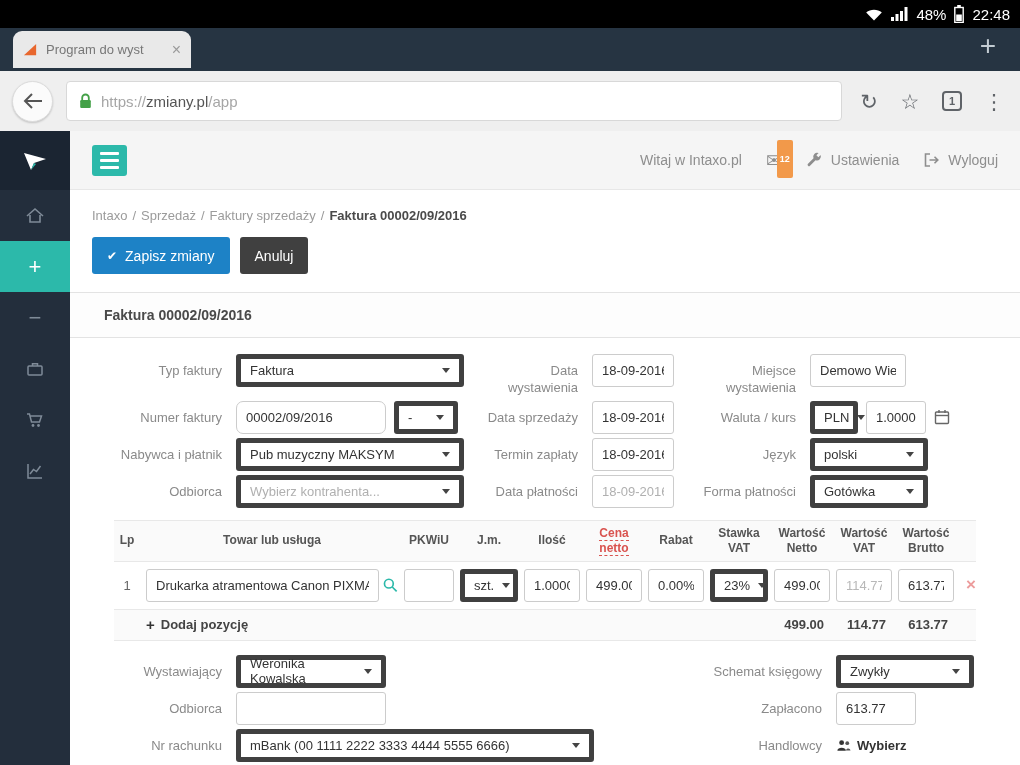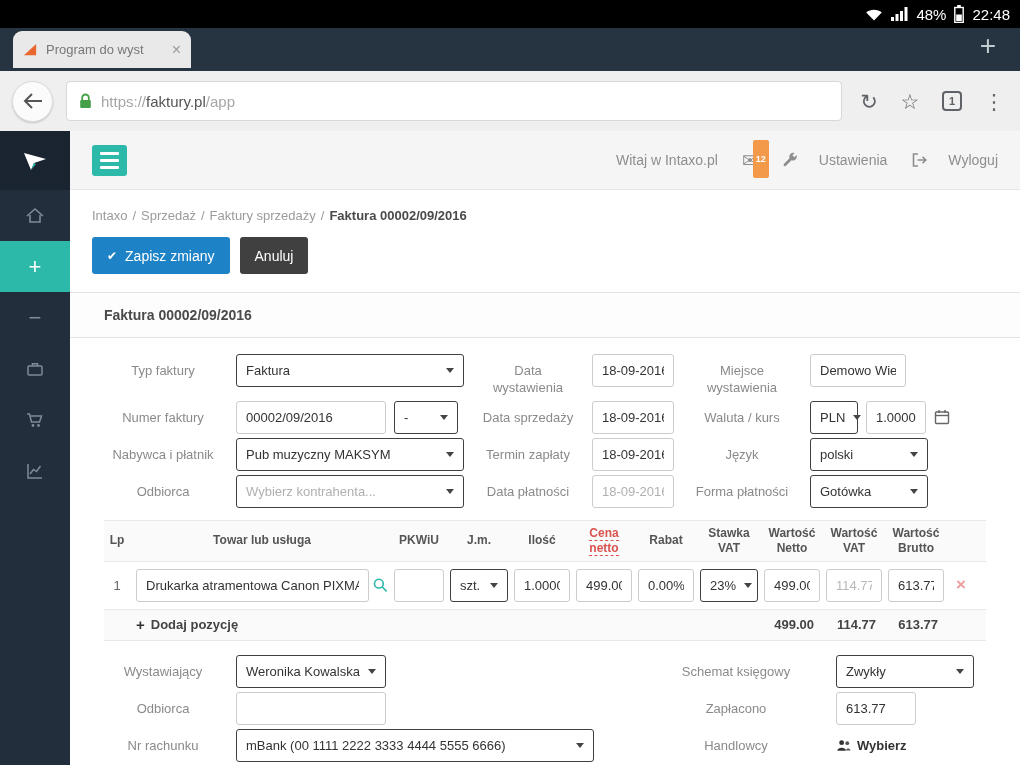--- a/index.html
+++ b/index.html
@@ -33,51 +33,51 @@
   .sidebar{width:70px;background:#232e3c;flex:none;display:flex;flex-direction:column}
   .side-logo{height:59px;background:#1b2532;display:flex;align-items:center;justify-content:center}
   .side-item{height:51px;display:flex;align-items:center;justify-content:center;color:#7f8b98;font-size:22px}
   .side-item.active{background:#2cb9aa;color:#fff}
   .main{flex:1;background:#fff;display:flex;flex-direction:column;min-width:0}
 
   .app-header{height:59px;background:#f5f5f5;border-bottom:1px solid #e7e7e7;display:flex;align-items:center;padding:0 22px;flex:none}
   .hamburger{width:35px;height:31px;background:#2cb9aa;border-radius:3px;display:flex;flex-direction:column;justify-content:center;align-items:center;gap:4px}
   .hamburger span{display:block;width:19px;height:3px;background:#fff;border-radius:1px}
   .header-right{margin-left:auto;display:flex;align-items:center;gap:24px;color:#8e8e8e;font-size:14px}
-  .header-item{display:flex;align-items:center;gap:21px}
+  .header-item{display:flex;align-items:center;gap:9px}
   .mail-wrap{position:relative;font-size:19px;color:#8e8e8e}
   .badge{position:absolute;top:-9px;right:-11px;background:#f2994a;color:#fff;font-size:9px;font-weight:bold;border-radius:2px;padding:14px 3px;line-height:1.2}
 
   .scroll{flex:1;overflow:hidden}
   .breadcrumb{padding:18px 22px 14px;font-size:13px;color:#9b9b9b}
   .breadcrumb .current{color:#4a4a4a;font-weight:bold}
   .sep{margin:0 5px}
   .actions{padding:0 22px 18px;display:flex;gap:10px}
   .btn{height:37px;border-radius:3px;color:#fff;font-size:14px;display:flex;align-items:center;gap:8px;padding:0 15px;border:none;cursor:pointer}
   .btn .ck{font-size:12px}
   .btn.save{background:#1d82c6}
   .btn.cancel{background:#404040}
 
   .panel{border-top:1px solid #e3e3e3}
   .panel-header{padding:14px 34px;font-size:14px;font-weight:bold;color:#4a4a4a;border-bottom:1px solid #e3e3e3;background:#fdfdfd}
   .panel-body{padding:16px 20px 0}
 
   
   .form-grid{display:grid;grid-template-columns:118px 228px 100px 82px 108px auto;column-gap:14px;row-gap:4px;align-items:start;padding:0 14px}
-  .flabel{font-size:13px;color:#8a8a8a;text-align:center;padding-top:9px;line-height:1.3}
+  .flabel{font-size:13px;color:#8a8a8a;text-align:right;padding-top:9px;line-height:1.3}
   .fcell{display:flex;gap:8px;align-items:center}
-  .ctl{height:33px;border:1px solid #404040;border-radius:3px;background:#fff;display:flex;align-items:center;padding:0 9px;font-size:13px;color:#333}
+  .ctl{height:33px;border:5px solid #404040;border-radius:3px;background:#fff;display:flex;align-items:center;padding:0 9px;font-size:13px;color:#333}
   .ctl.select{justify-content:space-between;gap:8px}
   .chev{width:0;height:0;border-left:4px solid transparent;border-right:4px solid transparent;border-top:5px solid #444;flex:none}
   .input{height:33px;border:1px solid #ccc;border-radius:3px;background:#fff;padding:0 9px;font-size:13px;color:#333;font-family:inherit;width:100%}
   .muted{color:#b0b0b0}
   .w-full{width:100%}
 
   
-  .items{margin:12px 14px 0}
+  .items{margin:12px 24px 0}
   .t-head,.t-row,.t-foot{display:grid;grid-template-columns:26px 252px 50px 58px 56px 56px 56px 58px 56px 56px 56px 22px;column-gap:6px;align-items:center}
   .t-head{background:#fafafa;border-top:1px solid #e8e8e8;border-bottom:1px solid #e8e8e8;min-height:40px;font-size:12px;font-weight:bold;color:#555;text-align:center;padding:5px 0;line-height:1.25}
   .t-head .red-head{color:#d9534f}
   .t-head .red-head span{border-bottom:1px dashed #d9534f}
   .t-row{padding:7px 0;background:#fff}
   .t-foot{background:#fafafa;border-top:1px solid #e8e8e8;border-bottom:1px solid #e8e8e8;min-height:32px;padding:6px 0}
   .lp-cell{text-align:center;font-size:13px;color:#666}
   .towar-cell{display:flex;align-items:center;gap:3px}
   .remove{color:#ec9c9c;font-size:17px;font-weight:bold;text-align:center}
   .add-link{grid-column:2;display:flex;align-items:center;gap:6px;font-size:13px;font-weight:bold;color:#444}
@@ -128,21 +128,21 @@
     <div class="back-btn">
       <svg width="20" height="18" viewBox="0 0 20 18">
           <path d="M9 2 L2 9 L9 16 M2.5 9 H19" stroke="#555" stroke-width="2" fill="none"></path>
         </svg>
     </div>
     <div class="url-bar">
       <svg width="13" height="16" viewBox="0 0 13 16">
           <path d="M3.2 7 V4.8 a3.3 3.3 0 0 1 6.6 0 V7" fill="none" stroke="#43a047" stroke-width="1.8"></path>
           <rect x="1.2" y="7" width="10.6" height="8" rx="1.2" fill="#43a047"></rect>
         </svg>
-      <span><span class="url-scheme">https://</span><span class="url-host">faktury.pl</span><span class="url-path">/app</span></span>
+      <span><span class="url-scheme">https://</span><span class="url-host">zmiany.pl</span><span class="url-path">/app</span></span>
     </div>
     <span class="tb-icon">↻</span>
     <span class="tb-icon">☆</span>
     <div class="tabs-box">
         <span>1</span>
       </div>
     <span class="tb-icon">⋮</span>
   </div>
 
   <div class="content">
@@ -249,21 +249,21 @@
               <div class="fcell">
                   <input class="input" value="18-09-2016" style="">
                 </div>
               <div class="flabel">Miejsce wystawienia</div>
               <div class="fcell">
                   <input class="input" style="width: 96px;" value="Demowo Wielkie">
                 </div>
 
               <div class="flabel">Numer faktury</div>
               <div class="fcell">
-                <input class="input" style="width: 150px;" value="00002/09/2016">
+                <input class="input" style="width: 150px; border-radius: 7px;" value="00002/09/2016">
                 <div class="ctl select" style="width:64px">
                     <span>-</span>
                     <span class="chev"></span>
                   </div>
               </div>
               <div class="flabel">Data sprzedaży</div>
               <div class="fcell">
                   <input class="input" value="18-09-2016" style="">
                 </div>
               <div class="flabel">Waluta / kurs</div>

